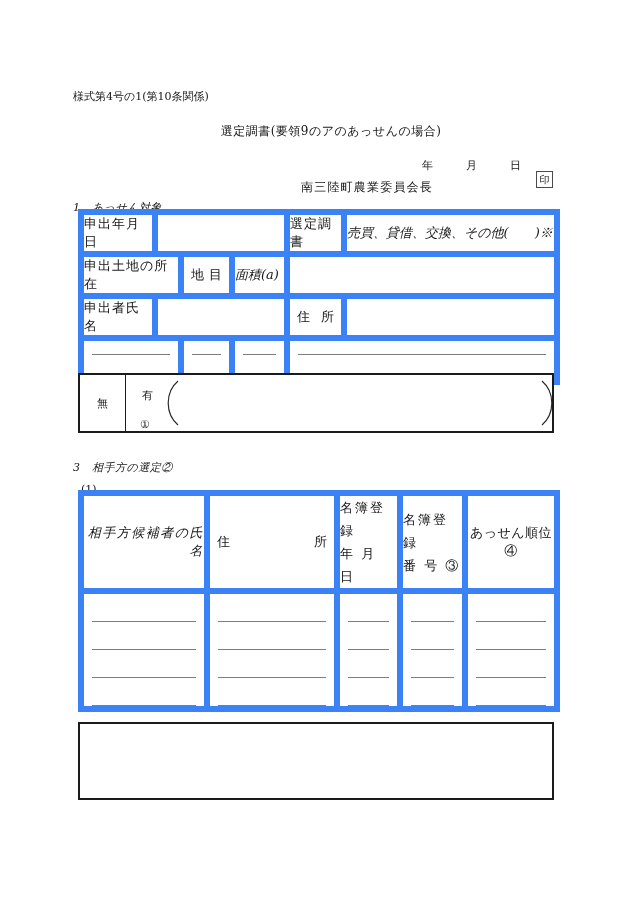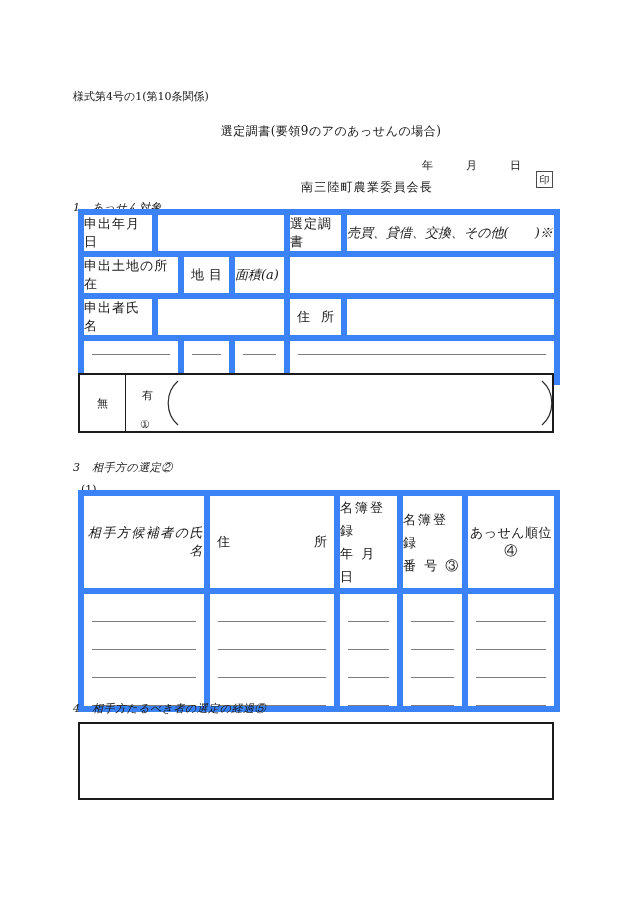--- a/index.html
+++ b/index.html
@@ -200,16 +200,15 @@
         <div class="bl"></div>
         <div class="bl"></div>
         <div class="bl"></div>
         <div class="bl"></div>
       </td>
     </tr>
   </tbody>
     </table>
 
 
-  <div class="t heading" style="left:73px;top:696px;">4　相手方たるべき者の選定の経過⑤</div>
   <div class="box" id="box4"></div>
 
 </div>
 
 </body></html>

